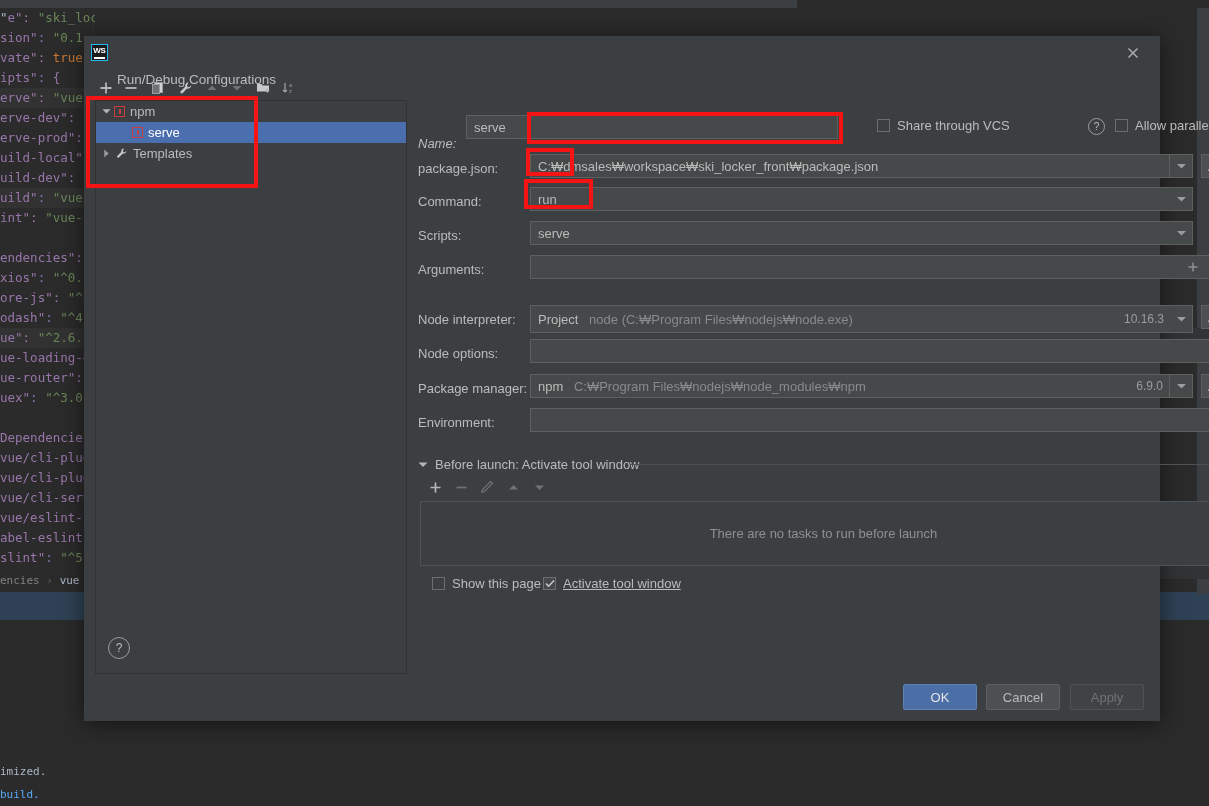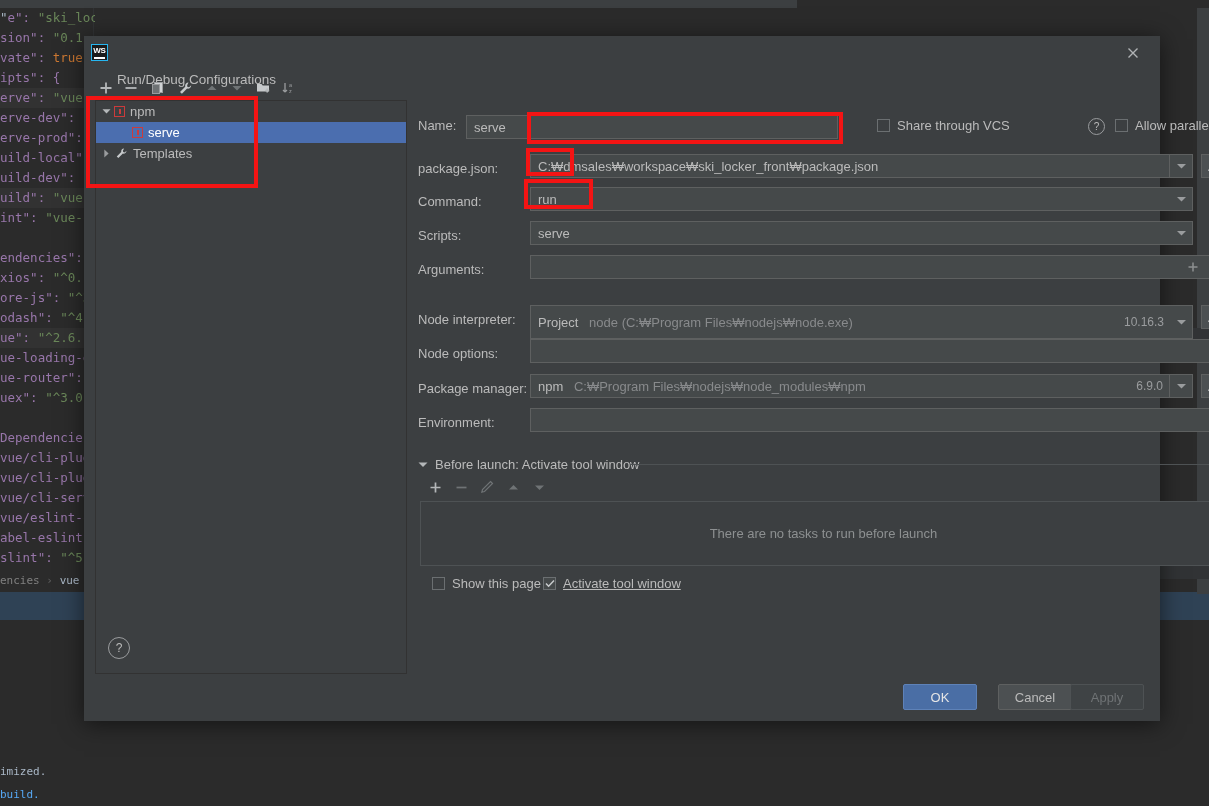--- a/index.html
+++ b/index.html
@@ -296,21 +296,21 @@
                 <path d="M10.5 1.6a3.3 3.3 0 0 0-3.3 4.1L2 10.9l1.9 1.9 5.2-5.2a3.3 3.3 0 0 0 4.1-3.3l-2 2-1.7-.4-.4-1.7z" fill="#c6c9cb"></path>
               </svg>
             </span>
             <span>Templates</span>
           </div>
         </div>
     </div>
 
     <div class="form">
 
-      <div class="lbl" style="left:0px; top:41px;">Name:</div>
+      <div class="lbl" style="left:0px; top:59px;font-style:italic;">Name:</div>
       <div class="field" style="left:48px; top:39px; width:372px; height:24px;">
         <span class="val">serve</span>
       </div>
 
       <div class="cbx-wrap" style="left:459px; top:42px;">
         <span class="cbx"></span>
         <span>Share through VCS</span>
       </div>
       <div class="help-circle" style="position:absolute; left:670px; top:42px;">
         <span>?</span>
@@ -360,21 +360,21 @@
           <svg width="12" height="12" viewBox="0 0 12 12">
               <path d="M6 1.5 V10.5 M1.5 6 H10.5" stroke="#8d9091" stroke-width="1.5"></path>
             </svg>
         </span>
         <span class="icon-btn">
           
         </span>
       </div>
 
       <div class="lbl" style="left:0px; top:235px;">Node interpreter:</div>
-      <div class="combo" style="left:112px; top:229px; width:663px; height:34px;">
+      <div class="combo" style="left:112px; top:229px; width:663px; height:28px;">
         <span class="ctext">
           <span>Project</span>
           <span class="cmuted" style="margin-left:7px;">node (C:₩Program Files₩nodejs₩node.exe)</span>
         </span>
         <span class="cver">10.16.3</span>
         <span class="arrow-btn noborder">
           <svg width="11" height="8" viewBox="0 0 11 8">
               <path d="M1 2 L5.5 6.5 L10 2 Z" fill="#9a9c9e"></path>
             </svg>
         </span>
@@ -475,21 +475,21 @@
       </div>
 
     </div>
 
     <div class="footer-help">
       <span>?</span>
     </div>
     <div class="btn btn-ok" style="left:819px; top:648px; width:74px;">
       <span>OK</span>
     </div>
-    <div class="btn btn-cancel" style="left:902px; top:648px; width:74px;margin-left:12px;">
+    <div class="btn btn-cancel" style="left:902px; top:648px; width:74px;">
       <span>Cancel</span>
     </div>
     <div class="btn btn-apply" style="left:986px; top:648px; width:74px;">
       <span>Apply</span>
     </div>
 
   </div>
 
   <div class="redbox" style="left:86px; top:96px; width:172px; height:92px;"></div>
   <div class="redbox" style="left:527px; top:112px; width:316px; height:32px;"></div>

